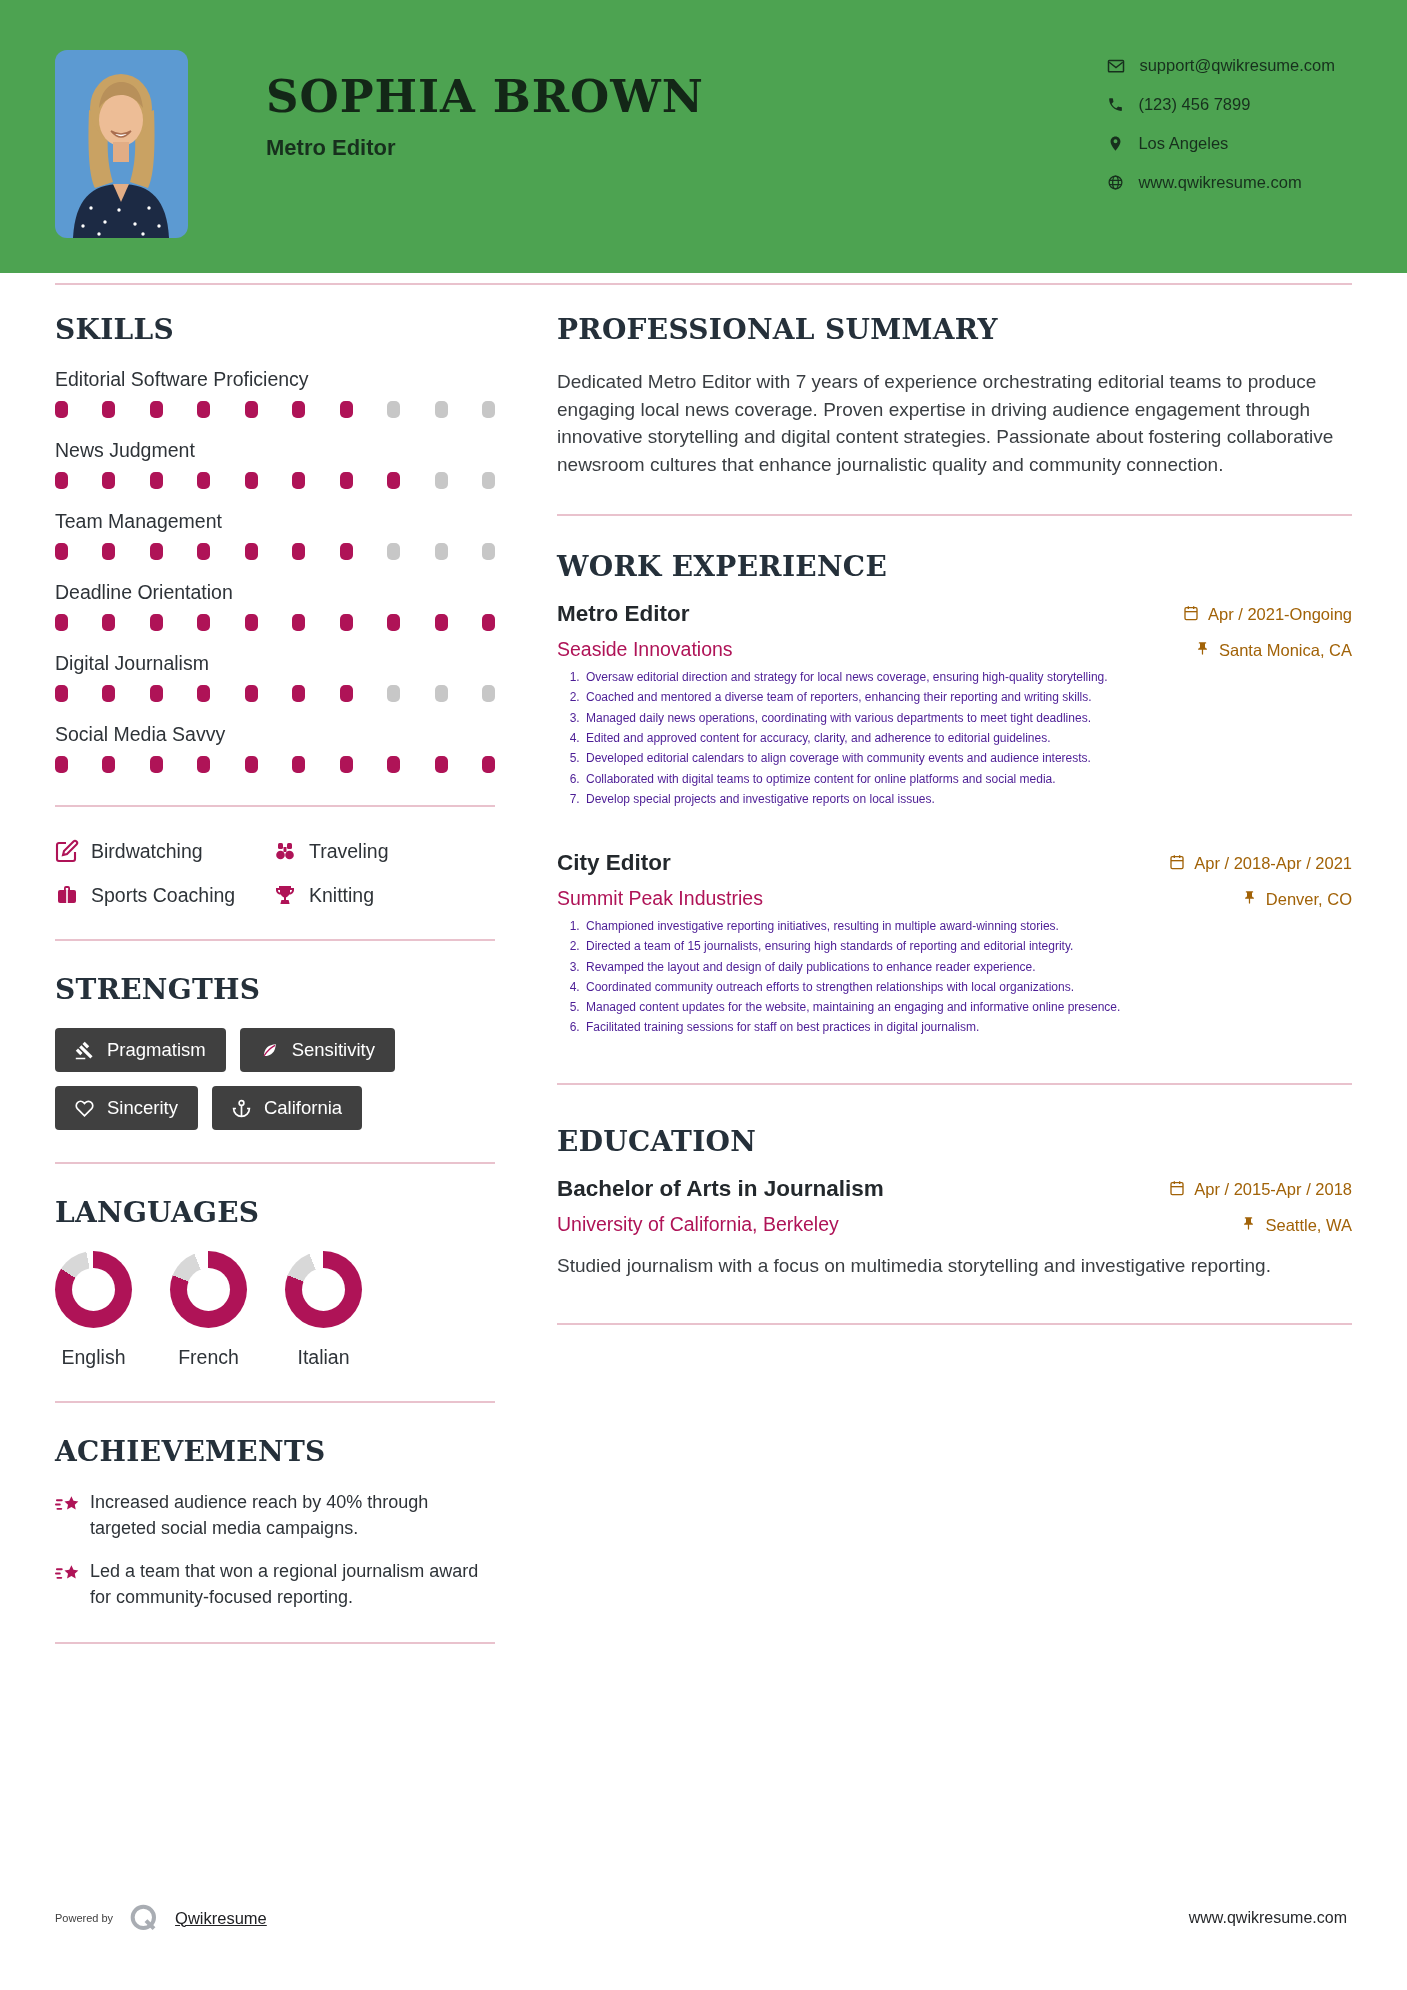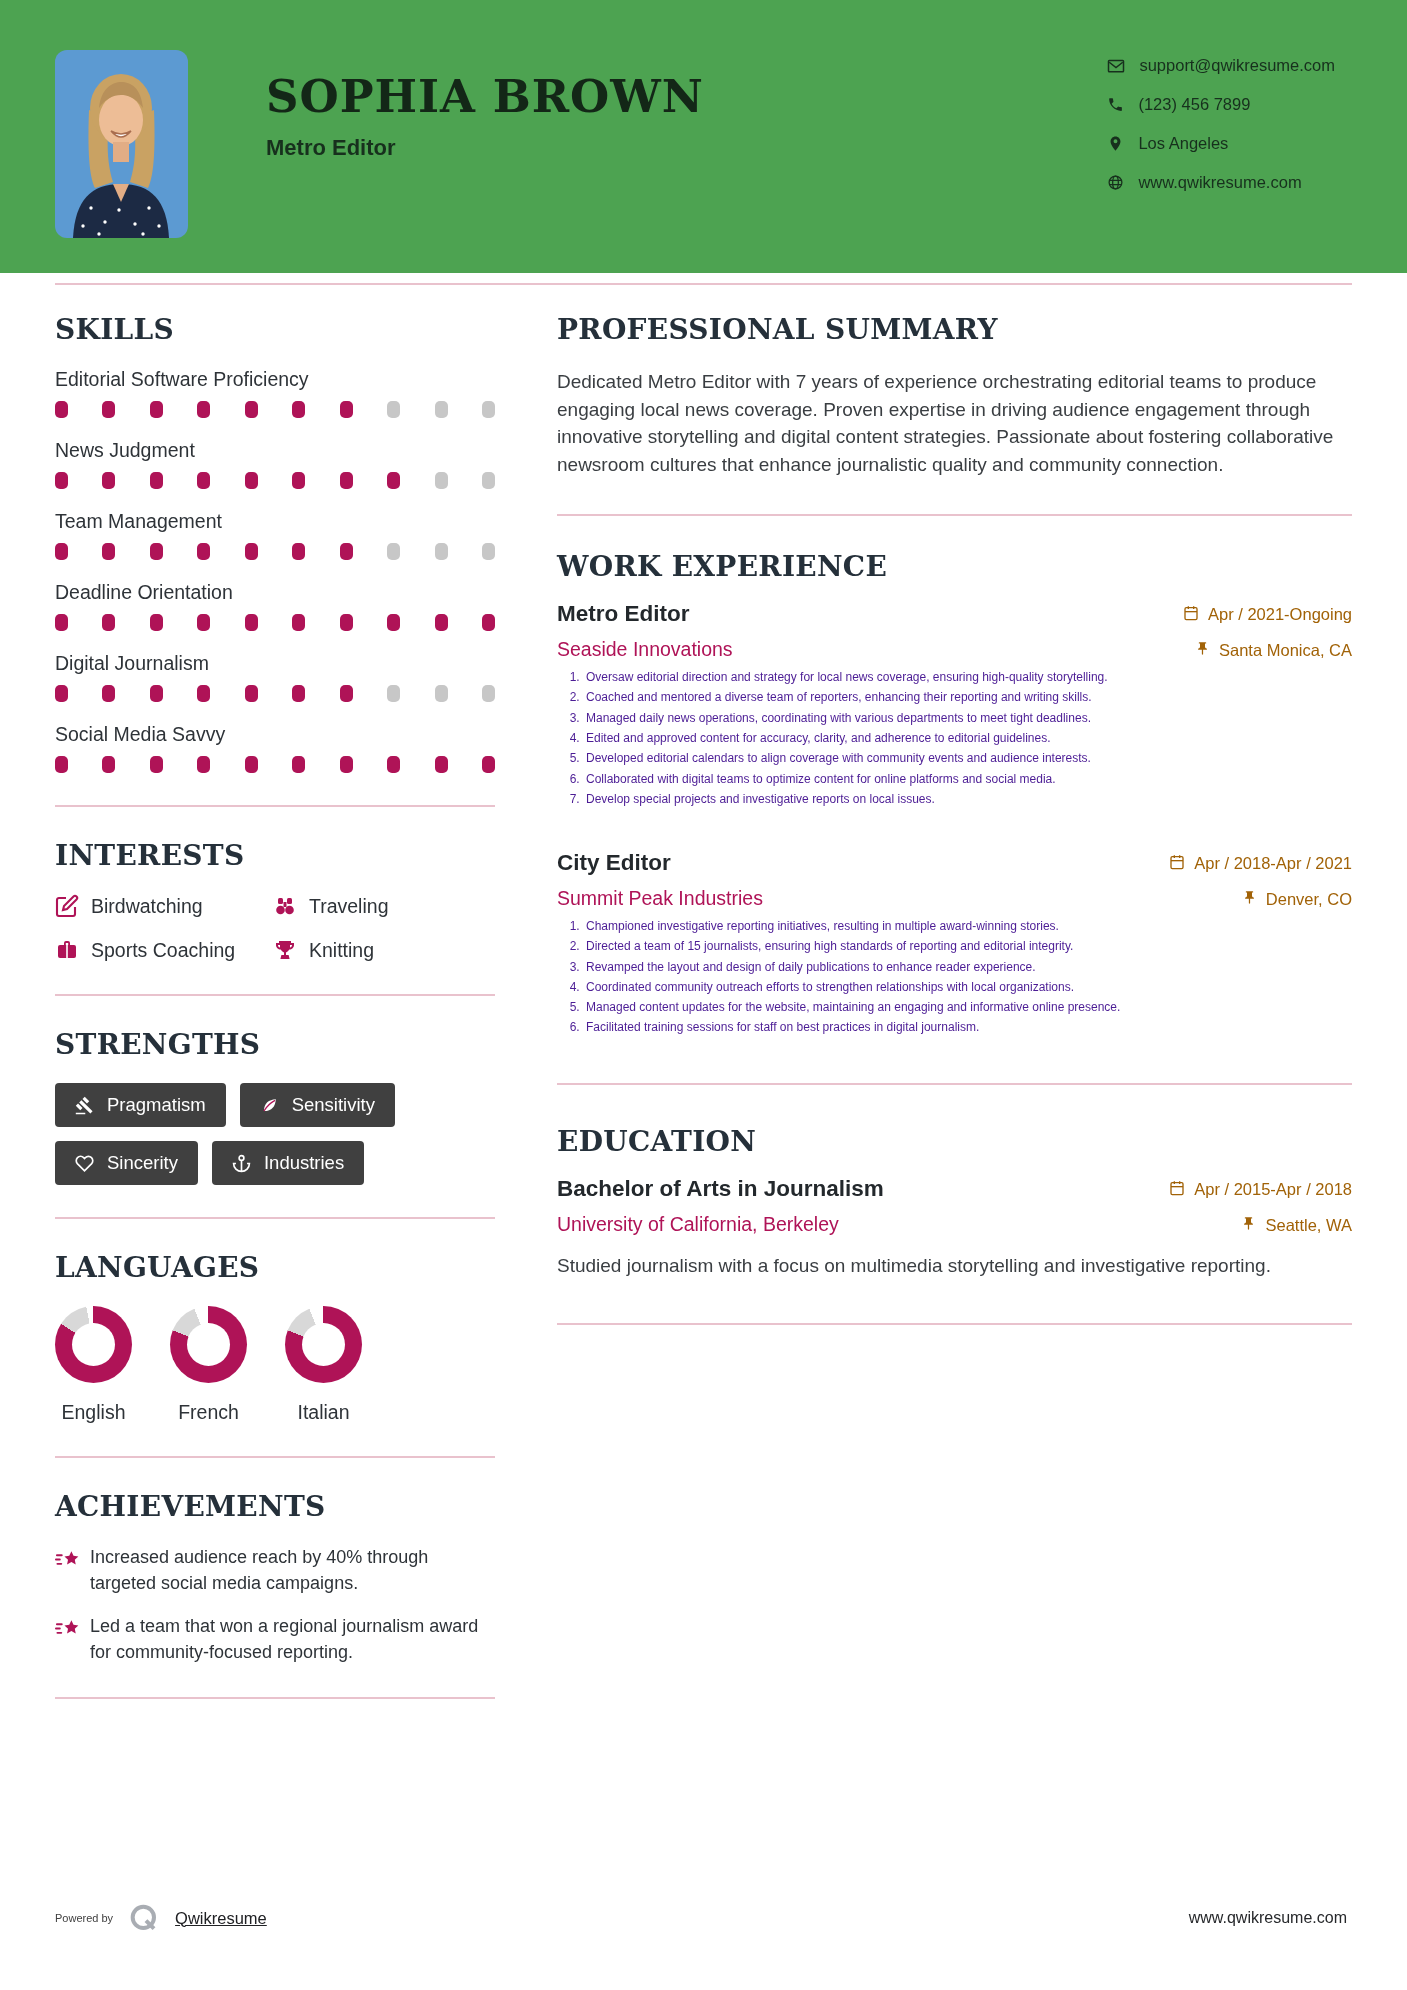--- a/index.html
+++ b/index.html
@@ -225,21 +225,20 @@
           <span class="dot on"></span>
           <span class="dot on"></span>
           <span class="dot on"></span>
           <span class="dot on"></span>
           <span class="dot on"></span>
         </div>
     </div>
 
     <div class="divider"></div>
 
-    <h2 class="sec-h">INTERESTS</h2>
     <div class="int-grid">
       <div class="int-item">
         <svg width="24" height="24" viewBox="0 0 24 24" fill="none" stroke="currentColor" stroke-width="2.1">
             <path d="M11 4H4a2 2 0 0 0-2 2v14a2 2 0 0 0 2 2h14a2 2 0 0 0 2-2v-7"></path>
             <path d="M18.5 2.5a2.12 2.12 0 0 1 3 3L12 15l-4 1 1-4 9.5-9.5z"></path>
           </svg>
         <span>Birdwatching</span>
       </div>
       <div class="int-item">
         <svg width="24" height="24" viewBox="0 0 24 24" fill="currentColor">
@@ -289,21 +288,21 @@
             <path d="M20.84 4.61a5.5 5.5 0 0 0-7.78 0L12 5.67l-1.06-1.06a5.5 5.5 0 0 0-7.78 7.78l1.06 1.06L12 21.23l7.78-7.78 1.06-1.06a5.5 5.5 0 0 0 0-7.78z"></path>
           </svg>
         <span>Sincerity</span>
       </div>
       <div class="pill">
         <svg width="19" height="19" viewBox="0 0 24 24" fill="none" stroke="currentColor" stroke-width="2.1">
             <circle cx="12" cy="5" r="3"></circle>
             <line x1="12" y1="22" x2="12" y2="8"></line>
             <path d="M5 12H2a10 10 0 0 0 20 0h-3"></path>
           </svg>
-        <span>Industries</span>
+        <span>California</span>
       </div>
     </div>
 
     <div class="divider"></div>
 
     <h2 class="sec-h">LANGUAGES</h2>
     <div class="langs">
       <div class="lang">
         <div class="donut" style="background: conic-gradient(rgb(175, 19, 87) 0%, rgb(175, 19, 87) 84%, rgb(216, 216, 216) 84%, rgb(216, 216, 216) 97%, rgb(255, 255, 255) 97%, rgb(255, 255, 255) 100%);"></div>
         <div class="lang-label">English</div>

